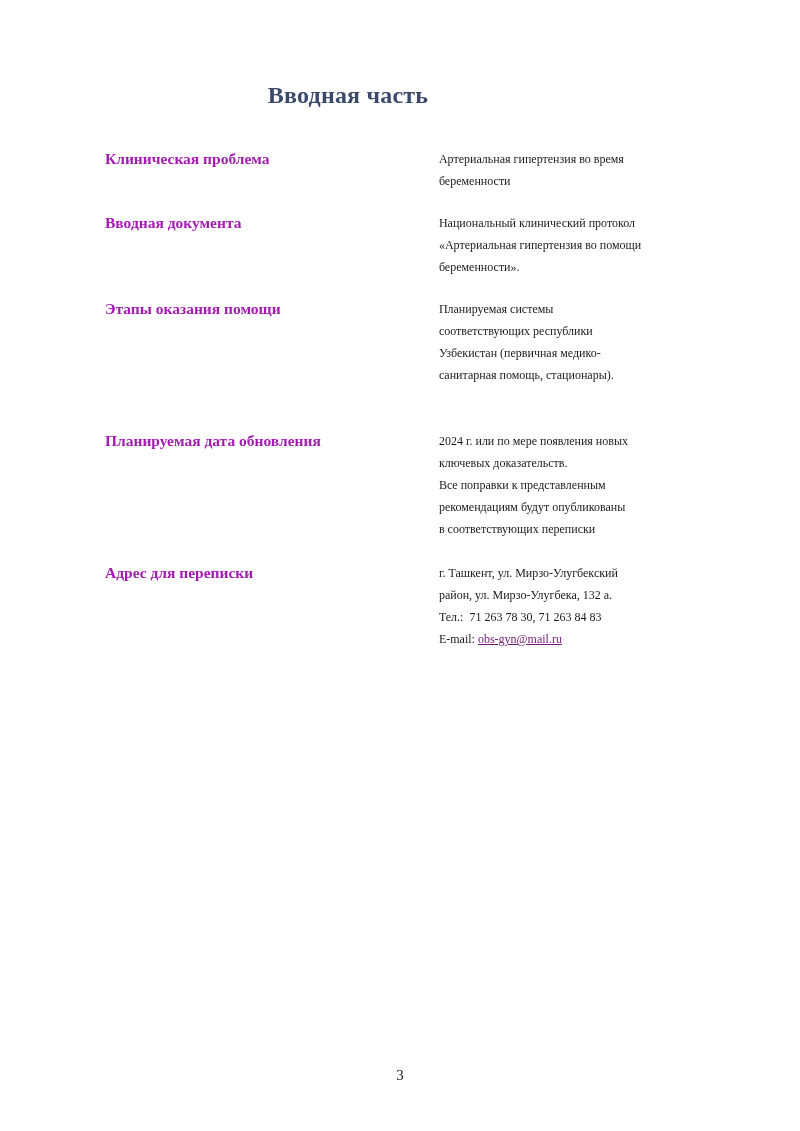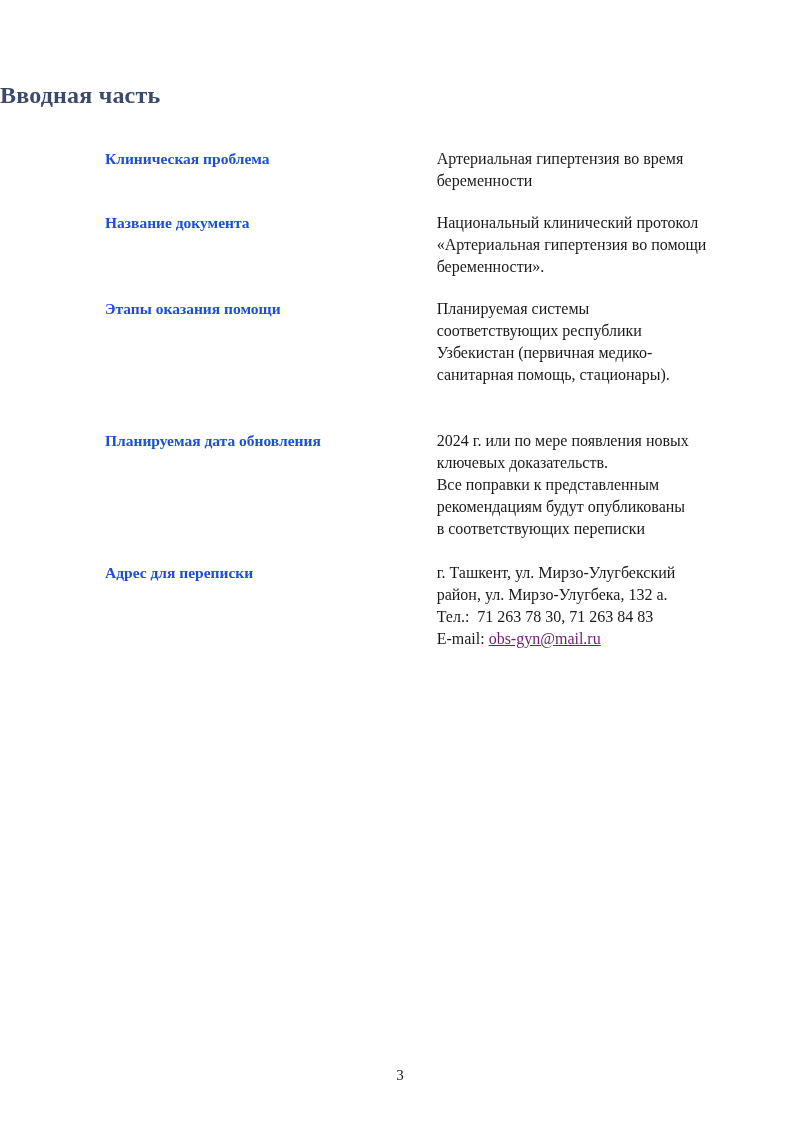--- a/index.html
+++ b/index.html
@@ -18,20 +18,21 @@
     color: #111111;
     -webkit-font-smoothing: antialiased;
   }
 
   
   .doc-title {
     position: absolute;
     left: 0;
     top: 82px;
     width: 696px;
+    text-align: center;
     font-size: 24px;
     font-weight: bold;
     color: #3b4a6b;
     letter-spacing: 0.2px;
   }
 
   
   .info-table {
     position: absolute;
     left: 105px;
@@ -48,27 +49,27 @@
     padding: 0;
     vertical-align: top;
   }
 
   td.label-cell {
     width: 329px;
     padding-right: 10px;
     font-size: 15.5px;
     font-weight: bold;
     line-height: 22px;
-    color: #1d4ed8;
+    color: #a21caf;
     white-space: nowrap;
   }
 
   td.value-cell {
     width: 311px;
-    font-size: 16px;
+    font-size: 12px;
     font-weight: normal;
     line-height: 22px;
     color: #1a1a1a;
   }
 
   .value-cell .line {
     display: block;
     white-space: pre;
   }
   .spacer-md td { height: 20px; }
@@ -114,21 +115,21 @@
           <span class="line">Артериальная гипертензия во время</span>
           <span class="line">беременности</span>
         </td>
       </tr>
       <tr class="spacer-md">
           <td></td>
           <td></td>
         </tr>
 
       <tr>
-        <td class="label-cell">Название документа</td>
+        <td class="label-cell">Вводная документа</td>
         <td class="value-cell">
           <span class="line">Национальный клинический протокол</span>
           <span class="line">«Артериальная гипертензия во помощи</span>
           <span class="line">беременности».</span>
         </td>
       </tr>
       <tr class="spacer-md">
           <td></td>
           <td></td>
         </tr>

